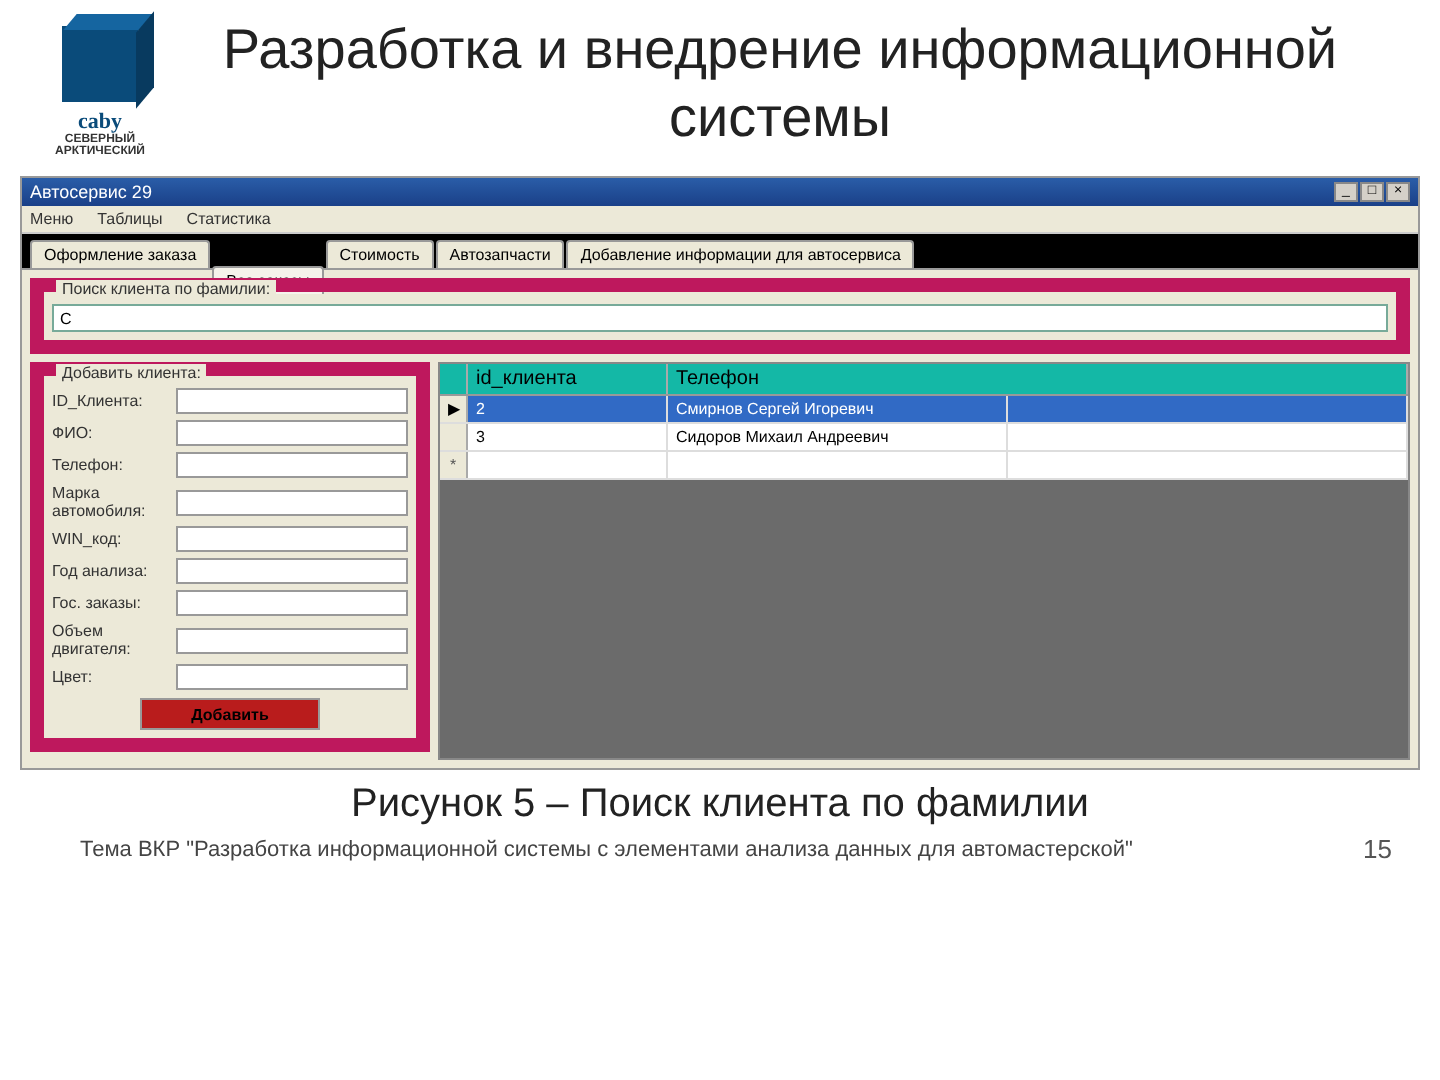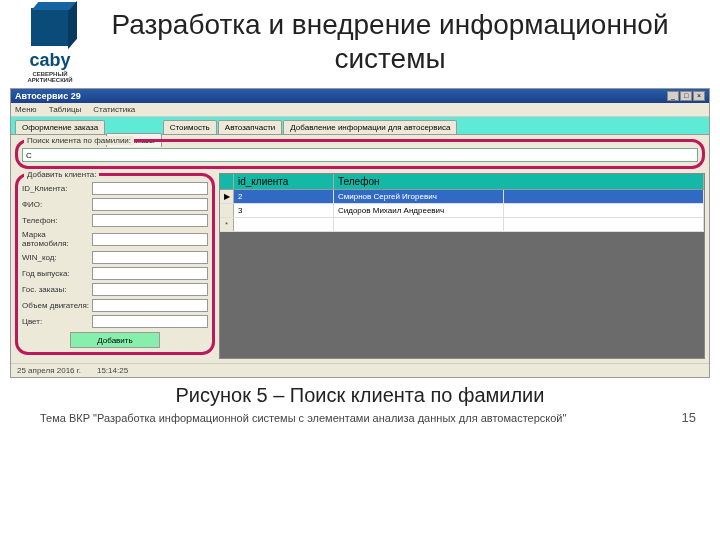--- a/index.html
+++ b/index.html
@@ -5,55 +5,55 @@
   * { box-sizing: border-box; margin: 0; padding: 0; }
   body { font-family: Arial, sans-serif; width: 720px; height: 540px; background: #fff; position: relative; overflow: hidden; }
   
   .slide { width: 720px; height: 540px; position: relative; }
   
   .header { display: flex; align-items: flex-start; padding: 8px 0 0 10px; }
   .logo { width: 80px; height: 75px; margin-right: 10px; display: flex; flex-direction: column; align-items: center; justify-content: center; }
   .logo-cube { width: 38px; height: 38px; background: #0a4b7a; position: relative; transform: rotate(0deg); }
   .logo-cube::before { content: ''; position: absolute; top: -6px; left: 4px; width: 38px; height: 8px; background: #1565a0; transform: skewX(-40deg); }
   .logo-cube::after { content: ''; position: absolute; top: -2px; right: -8px; width: 9px; height: 38px; background: #083a5f; transform: skewY(-50deg); }
-  .logo-text { font-size: 18px; font-weight: bold; color: #0a4b7a; margin-top: 4px; }
+  .logo-text { font-size: 11px; font-weight: bold; color: #0a4b7a; margin-top: 4px; font-family: Liberation Serif, serif; }
   .logo-sub { font-size: 6px; color: #333; font-weight: bold; line-height: 1; text-align: center; }
   
   .title { font-size: 28px; color: #222; line-height: 1.2; text-align: center; flex: 1; padding-right: 40px; }
   
   .app-window { margin: 5px 10px 0 10px; border: 1px solid #999; background: #ece9d8; font-size: 9px; }
   .titlebar { background: linear-gradient(#2a5da8, #1a4088); color: #fff; padding: 2px 4px; display: flex; justify-content: space-between; align-items: center; height: 14px; }
-  .titlebar-text { font-size: 9px; font-weight: bold; }
+  .titlebar-text { font-size: 9px; font-weight: normal; }
   .win-controls { display: flex; gap: 1px; }
   .win-btn { width: 12px; height: 10px; background: #d4d0c8; border: 1px solid #888; font-size: 7px; line-height: 8px; text-align: center; color: #000; cursor: pointer; }
   
   .menubar { background: #ece9d8; padding: 2px 4px; display: flex; gap: 12px; border-bottom: 1px solid #ccc; height: 14px; align-items: center; }
   .menubar span { font-size: 8px; color: #333; cursor: pointer; }
   
-  .tabs { display: flex; padding: 3px 4px 0 4px; background: #5eead4; border-bottom: 1px solid #999; }
+  .tabs { display: flex; padding: 3px 4px 0 4px; background: #000000; border-bottom: 1px solid #999; }
   .tab { padding: 2px 6px; font-size: 8px; border: 1px solid #999; border-bottom: none; background: #ece9d8; margin-right: 1px; cursor: pointer; border-radius: 2px 2px 0 0; }
   .tab.active { background: #f5f3eb; position: relative; top: 13px; }
   
   .content { background: #ece9d8; padding: 4px; }
   
-  .groupbox { border: 3px solid #be185d; border-radius: 13px; padding: 6px 4px 4px 4px; margin-bottom: 4px; position: relative; }
+  .groupbox { border: 7px solid #be185d; border-radius: 0; padding: 6px 4px 4px 4px; margin-bottom: 4px; position: relative; }
   .groupbox-title { position: absolute; top: -6px; left: 6px; background: #ece9d8; padding: 0 3px; font-size: 8px; color: #333; }
   
   .search-row { display: flex; align-items: center; }
   .search-input { flex: 1; height: 14px; border: 1px solid #7a9; background: #fff; font-size: 8px; padding: 0 3px; }
   
   .main-area { display: flex; gap: 4px; }
   .left-form { width: 200px; }
   .right-grid { flex: 1; background: #6b6b6b; border: 1px solid #888; min-height: 185px; position: relative; }
   
   .form-row { display: flex; align-items: center; margin-bottom: 3px; }
   .form-label { width: 82px; font-size: 8px; color: #333; }
   .form-input { flex: 1; height: 13px; border: 1px solid #999; background: #fff; font-size: 8px; padding: 0 2px; }
   
-  .add-btn { width: 90px; height: 16px; margin: 4px auto 0 auto; display: block; font-size: 8px; background: #86efac; border: 1px solid #999; cursor: pointer; }
+  .add-btn { width: 90px; height: 16px; margin: 4px auto 0 auto; display: block; font-size: 8px; background: #b91c1c; border: 1px solid #999; cursor: pointer; font-weight: bold; }
   
   .grid-header { display: flex; background: #ece9d8; border-bottom: 1px solid #999; }
   .grid-hcell { font-size: 10px; padding: 2px 4px; border-right: 1px solid #aaa; background: #14b8a6; }
   .col-sel { width: 14px; }
   .col-id { width: 100px; }
   .col-fio { width: 170px; }
   .col-tel { flex: 1; }
   
   .grid-row { display: flex; background: #fff; border-bottom: 1px solid #ddd; }
   .grid-cell { font-size: 8px; padding: 2px 4px; border-right: 1px solid #ddd; white-space: nowrap; overflow: hidden; }
@@ -128,21 +128,21 @@
               </div>
             <div class="form-row">
                 <div class="form-label">Марка автомобиля:</div>
                 <input class="form-input" style="">
               </div>
             <div class="form-row">
                 <div class="form-label">WIN_код:</div>
                 <input class="form-input" style="">
               </div>
             <div class="form-row">
-                <div class="form-label">Год выпуска:</div>
+                <div class="form-label">Год анализа:</div>
                 <input class="form-input" style="">
               </div>
             <div class="form-row">
                 <div class="form-label">Гос. заказы:</div>
                 <input class="form-input" style="">
               </div>
             <div class="form-row">
                 <div class="form-label">Объем двигателя:</div>
                 <input class="form-input" style="">
               </div>
@@ -174,24 +174,20 @@
           </div>
           <div class="grid-row grid-new">
             <div class="grid-cell row-sel">*</div>
             <div class="grid-cell col-id"></div>
             <div class="grid-cell col-fio"></div>
             <div class="grid-cell col-tel"></div>
           </div>
         </div>
       </div>
     </div>
-    <div class="statusbar">
-      <span>25 апреля 2016 г.</span>
-      <span>15:14:25</span>
-    </div>
   </div>
 
   <div class="caption">Рисунок 5 – Поиск клиента по фамилии</div>
   <div class="footer">
     <span>Тема ВКР "Разработка информационной системы с элементами анализа данных для автомастерской"</span>
     <span class="page-num">15</span>
   </div>
 </div>
 
 </body></html>

